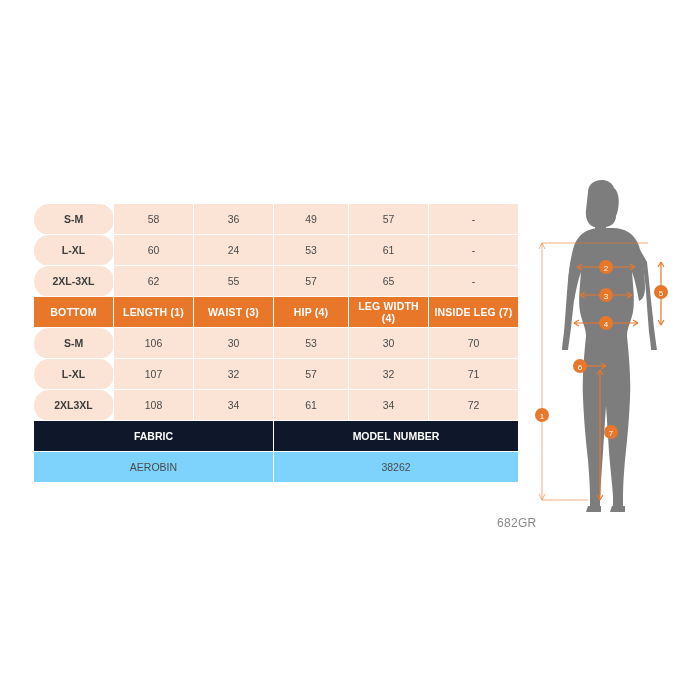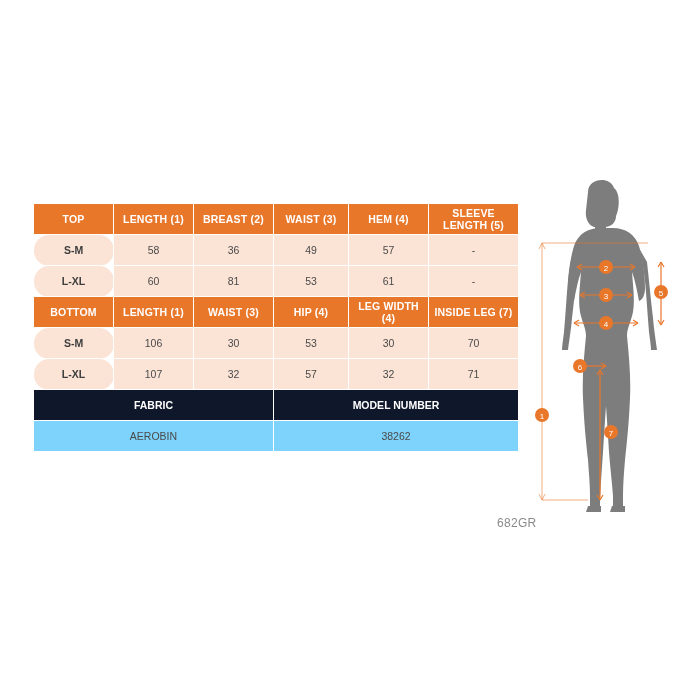--- a/index.html
+++ b/index.html
@@ -102,43 +102,43 @@
       <colgroup>
         <col style="width:80px">
         <col style="width:80px">
         <col style="width:80px">
         <col style="width:75px">
         <col style="width:80px">
         <col style="width:90px">
       </colgroup>
       <tbody>
 
-        <tr class="header-row">
-          <td>TOP</td>
-          <td>LENGTH (1)</td>
-          <td>BREAST (2)</td>
-          <td>WAIST (3)</td>
-          <td>HEM (4)</td>
-          <td>SLEEVE LENGTH (5)</td>
-        </tr>
 
         <tr class="data-row">
           <td class="rowlabel">S-M</td>
           <td class="value">58</td>
           <td class="value">36</td>
           <td class="value">49</td>
           <td class="value">57</td>
           <td class="value">-</td>
         </tr>
         <tr class="data-row">
           <td class="rowlabel">L-XL</td>
           <td class="value">60</td>
-          <td class="value">81</td>
+          <td class="value">24</td>
           <td class="value">53</td>
           <td class="value">61</td>
+          <td class="value">-</td>
+        </tr>
+        <tr class="data-row">
+          <td class="rowlabel">2XL-3XL</td>
+          <td class="value">62</td>
+          <td class="value">55</td>
+          <td class="value">57</td>
+          <td class="value">65</td>
           <td class="value">-</td>
         </tr>
 
         <tr class="header-row">
           <td>BOTTOM</td>
           <td>LENGTH (1)</td>
           <td>WAIST (3)</td>
           <td>HIP (4)</td>
           <td>LEG WIDTH (4)</td>
           <td>INSIDE LEG (7)</td>
@@ -152,20 +152,28 @@
           <td class="value">30</td>
           <td class="value">70</td>
         </tr>
         <tr class="data-row">
           <td class="rowlabel">L-XL</td>
           <td class="value">107</td>
           <td class="value">32</td>
           <td class="value">57</td>
           <td class="value">32</td>
           <td class="value">71</td>
+        </tr>
+        <tr class="data-row">
+          <td class="rowlabel">2XL3XL</td>
+          <td class="value">108</td>
+          <td class="value">34</td>
+          <td class="value">61</td>
+          <td class="value">34</td>
+          <td class="value">72</td>
         </tr>
 
         <tr class="footer-header">
           <td colspan="3">FABRIC</td>
           <td colspan="3">MODEL NUMBER</td>
         </tr>
         <tr class="footer-row">
           <td colspan="3">AEROBIN</td>
           <td colspan="3">38262</td>
         </tr>

